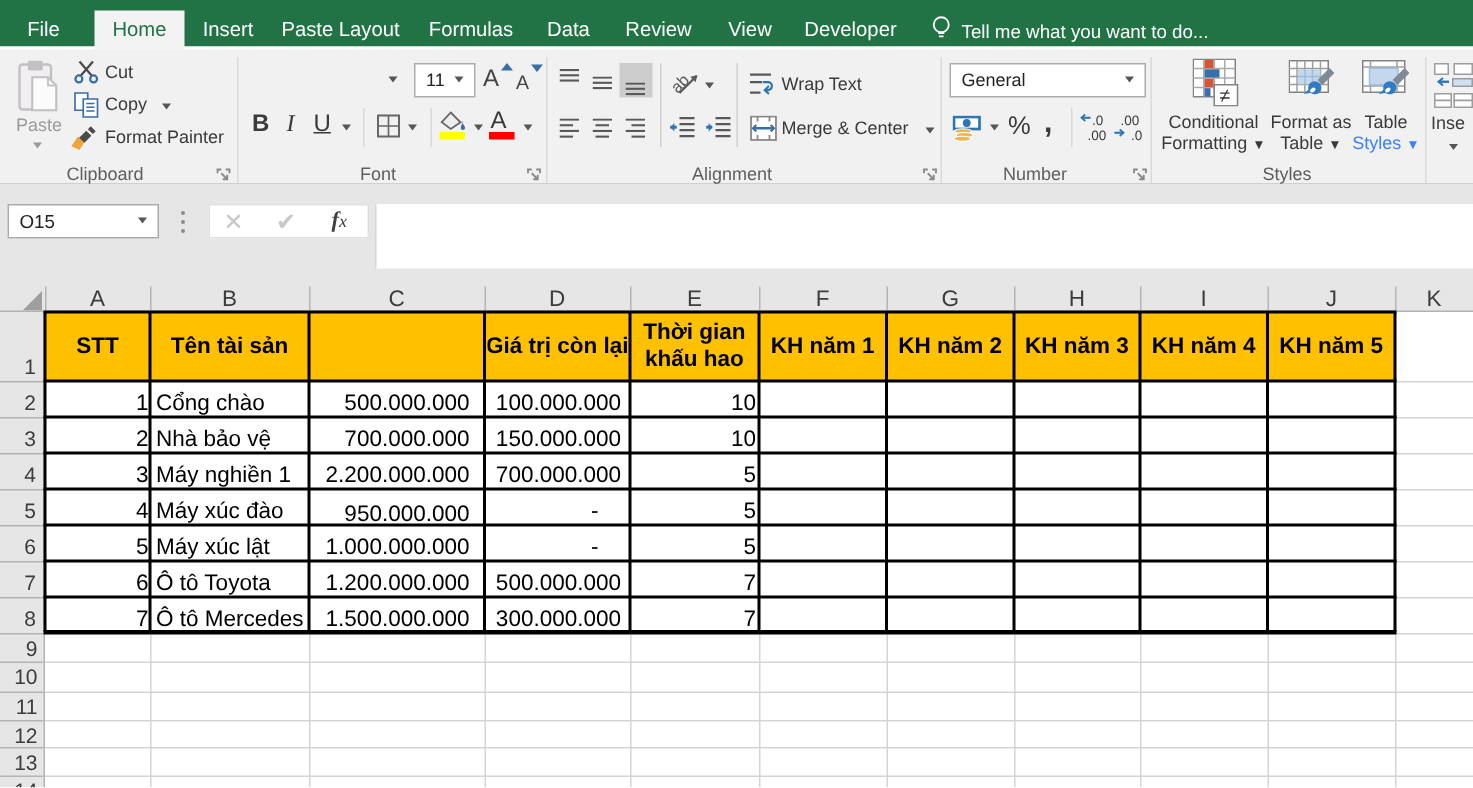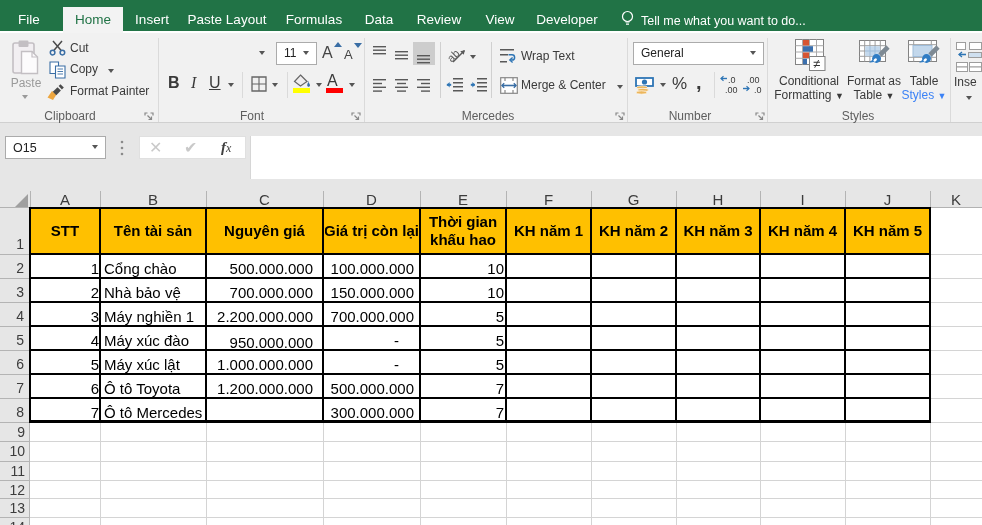--- a/index.html
+++ b/index.html
@@ -177,21 +177,21 @@
     </svg>
 <div class="a sep" style="left:491px;top:42px;height:56px;background:#d0d0d0"></div>
 <svg class="a" style="left:500px;top:77px" width="18" height="17" viewBox="0 0 18 17">
       <rect x="0.7" y="0.7" width="16.6" height="15.6" fill="#fff" stroke="#888" stroke-width="1.2"></rect>
       <path d="M5 0.7V4M5 13v3.3M13 0.7V4M13 13v3.3" stroke="#888" stroke-width="1.2"></path>
       <path d="M2 8.5h14" stroke="#3a6ea5" stroke-width="1.6"></path>
       <path d="M4.2 6.3L2 8.5l2.2 2.2M13.8 6.3L16 8.5l-2.2 2.2" fill="none" stroke="#3a6ea5" stroke-width="1.4"></path>
     </svg>
 <div class="a rl" style="left:521px;top:78px">Merge &amp; Center</div>
 <div class="a dd" style="left:617px;top:85px"></div>
-<div class="a gl" style="left:438px;top:109px;width:100px">Mercedes</div>
+<div class="a gl" style="left:438px;top:109px;width:100px">Alignment</div>
 <svg class="a" style="left:615px;top:112px" width="10" height="10" viewBox="0 0 10 10">
       <path d="M1 3.5V1h2.5M6.5 1H9v2.5" fill="none" stroke="#888" stroke-width="1.2"></path>
       <path d="M3.5 3.5l4 4M7.5 4.5v3h-3" fill="none" stroke="#888" stroke-width="1.2"></path>
     </svg>
 <div class="a combo" style="left:633px;top:42px;width:131px;height:23px;line-height:21px;padding-left:7px">General</div>
 <div class="a dd" style="left:750px;top:51px"></div>
 <svg class="a" style="left:635px;top:77px" width="20" height="18" viewBox="0 0 20 18">
       <rect x="1" y="1" width="17" height="8" fill="#fff" stroke="#2e75b5" stroke-width="1.8"></rect>
       <circle cx="9.5" cy="5" r="2.6" fill="#2e75b5"></circle>
       <ellipse cx="7" cy="10.5" rx="5.5" ry="1.7" fill="#ecb65c" stroke="#fff" stroke-width=".7"></ellipse>
@@ -377,21 +377,20 @@
 <div class="a" style="left:29px;top:325px;width:902px;height:2px;background:#000"></div>
 <div class="a" style="left:29px;top:349px;width:902px;height:2px;background:#000"></div>
 <div class="a" style="left:29px;top:373px;width:902px;height:2px;background:#000"></div>
 <div class="a" style="left:29px;top:397px;width:902px;height:2px;background:#000"></div>
 <div class="a" style="left:29px;top:207px;width:902px;height:2px;background:#000"></div>
 <div class="a" style="left:29px;top:420px;width:902px;height:3px;background:#000"></div>
 <div class="a" style="left:29px;top:208px;width:2px;height:213px;background:#000"></div>
 <div class="a" style="left:929px;top:208px;width:2px;height:213px;background:#000"></div>
 <div class="a hc" style="left:32px;top:210px;width:66px;height:42px">STT</div>
 <div class="a hc" style="left:102px;top:210px;width:102px;height:42px">Tên tài sản</div>
-<div class="a hc" style="left:208px;top:210px;width:113px;height:42px">Nguyên giá</div>
 <div class="a hc" style="left:422px;top:210px;width:82px;height:42px">Thời gian<br>khấu hao</div>
 <div class="a hc" style="left:325px;top:210px;width:93px;height:42px">Giá trị còn lại</div>
 <div class="a hc" style="left:508px;top:210px;width:81px;height:42px">KH năm 1</div>
 <div class="a hc" style="left:593px;top:210px;width:81px;height:42px">KH năm 2</div>
 <div class="a hc" style="left:678px;top:210px;width:80px;height:42px">KH năm 3</div>
 <div class="a hc" style="left:762px;top:210px;width:81px;height:42px">KH năm 4</div>
 <div class="a hc" style="left:847px;top:210px;width:81px;height:42px">KH năm 5</div>
 <div class="a dc re" style="left:31px;top:255px;width:68px;height:22px">1</div>
 <div class="a dc" style="left:104px;top:255px;width:100px;height:22px;white-space:nowrap">Cổng chào</div>
 <div class="a dc re" style="left:208px;top:255px;width:105px;height:22px">500.000.000</div>
@@ -417,14 +416,15 @@
 <div class="a dc re" style="left:208px;top:351px;width:105px;height:22px">1.000.000.000</div>
 <div class="a dc re" style="left:325px;top:351px;width:74px;height:22px">-</div>
 <div class="a dc re" style="left:422px;top:351px;width:82px;height:22px">5</div>
 <div class="a dc re" style="left:31px;top:375px;width:68px;height:22px">6</div>
 <div class="a dc" style="left:104px;top:375px;width:100px;height:22px;white-space:nowrap">Ô tô Toyota</div>
 <div class="a dc re" style="left:208px;top:375px;width:105px;height:22px">1.200.000.000</div>
 <div class="a dc re" style="left:325px;top:375px;width:89px;height:22px">500.000.000</div>
 <div class="a dc re" style="left:422px;top:375px;width:82px;height:22px">7</div>
 <div class="a dc re" style="left:31px;top:399px;width:68px;height:22px">7</div>
 <div class="a dc" style="left:104px;top:399px;width:100px;height:22px;white-space:nowrap">Ô tô Mercedes</div>
+<div class="a dc re" style="left:208px;top:399px;width:105px;height:22px">1.500.000.000</div>
 <div class="a dc re" style="left:325px;top:399px;width:89px;height:22px">300.000.000</div>
 <div class="a dc re" style="left:422px;top:399px;width:82px;height:22px">7</div>
 </div>
 </body></html>

